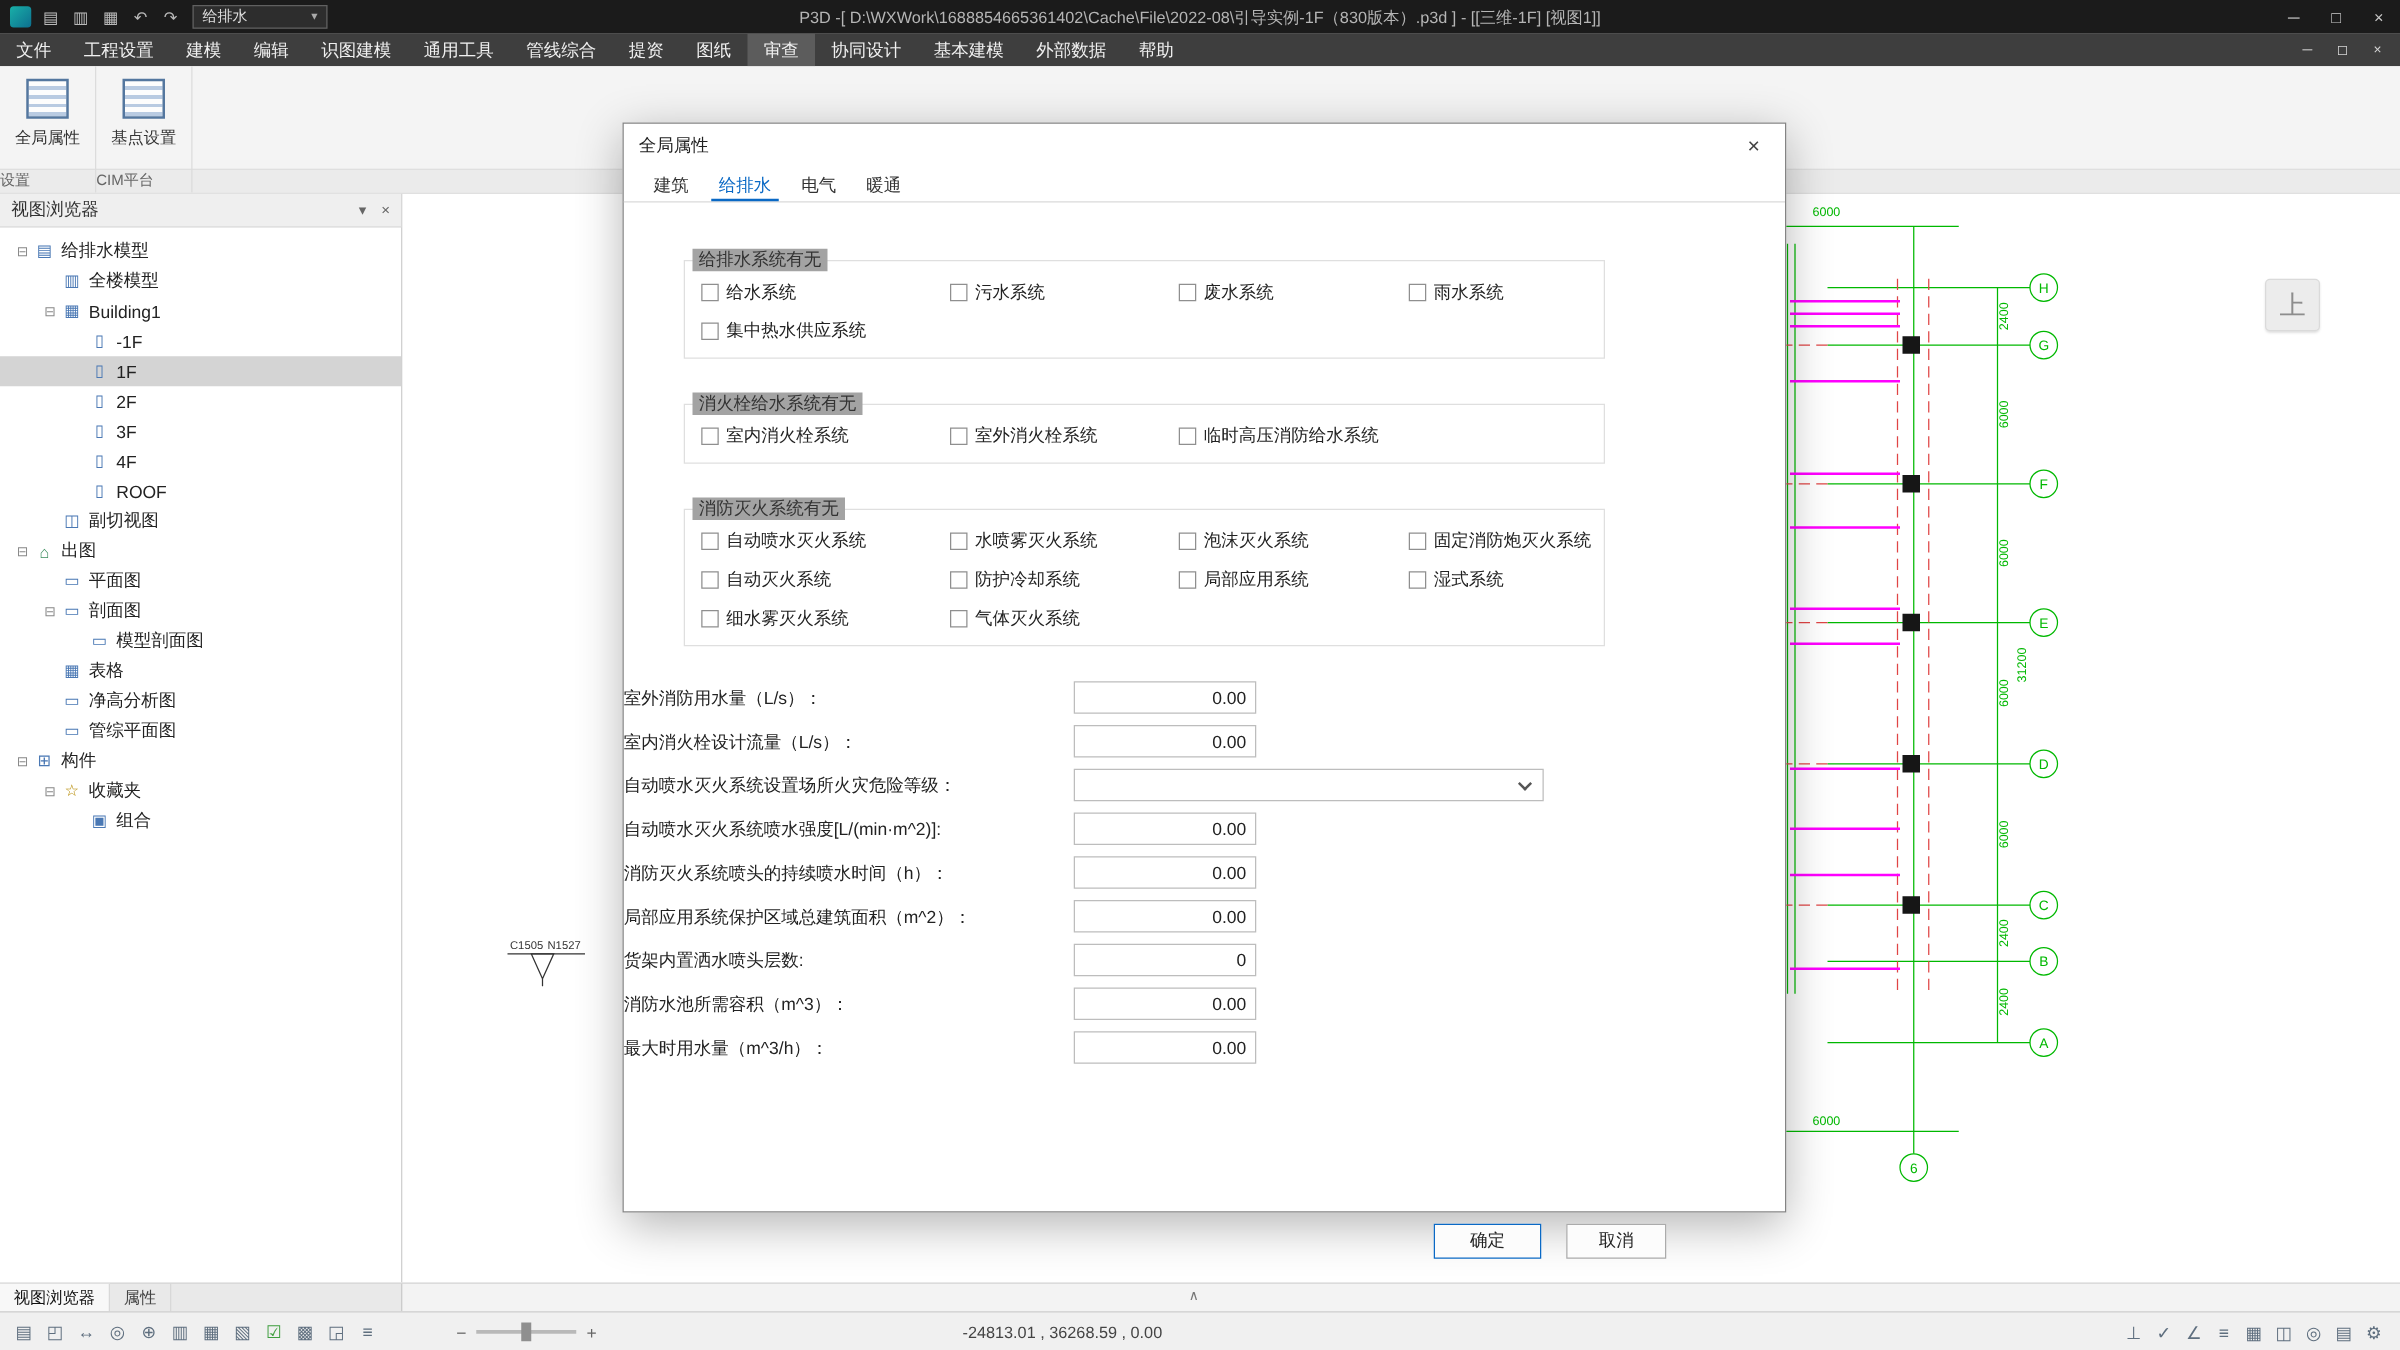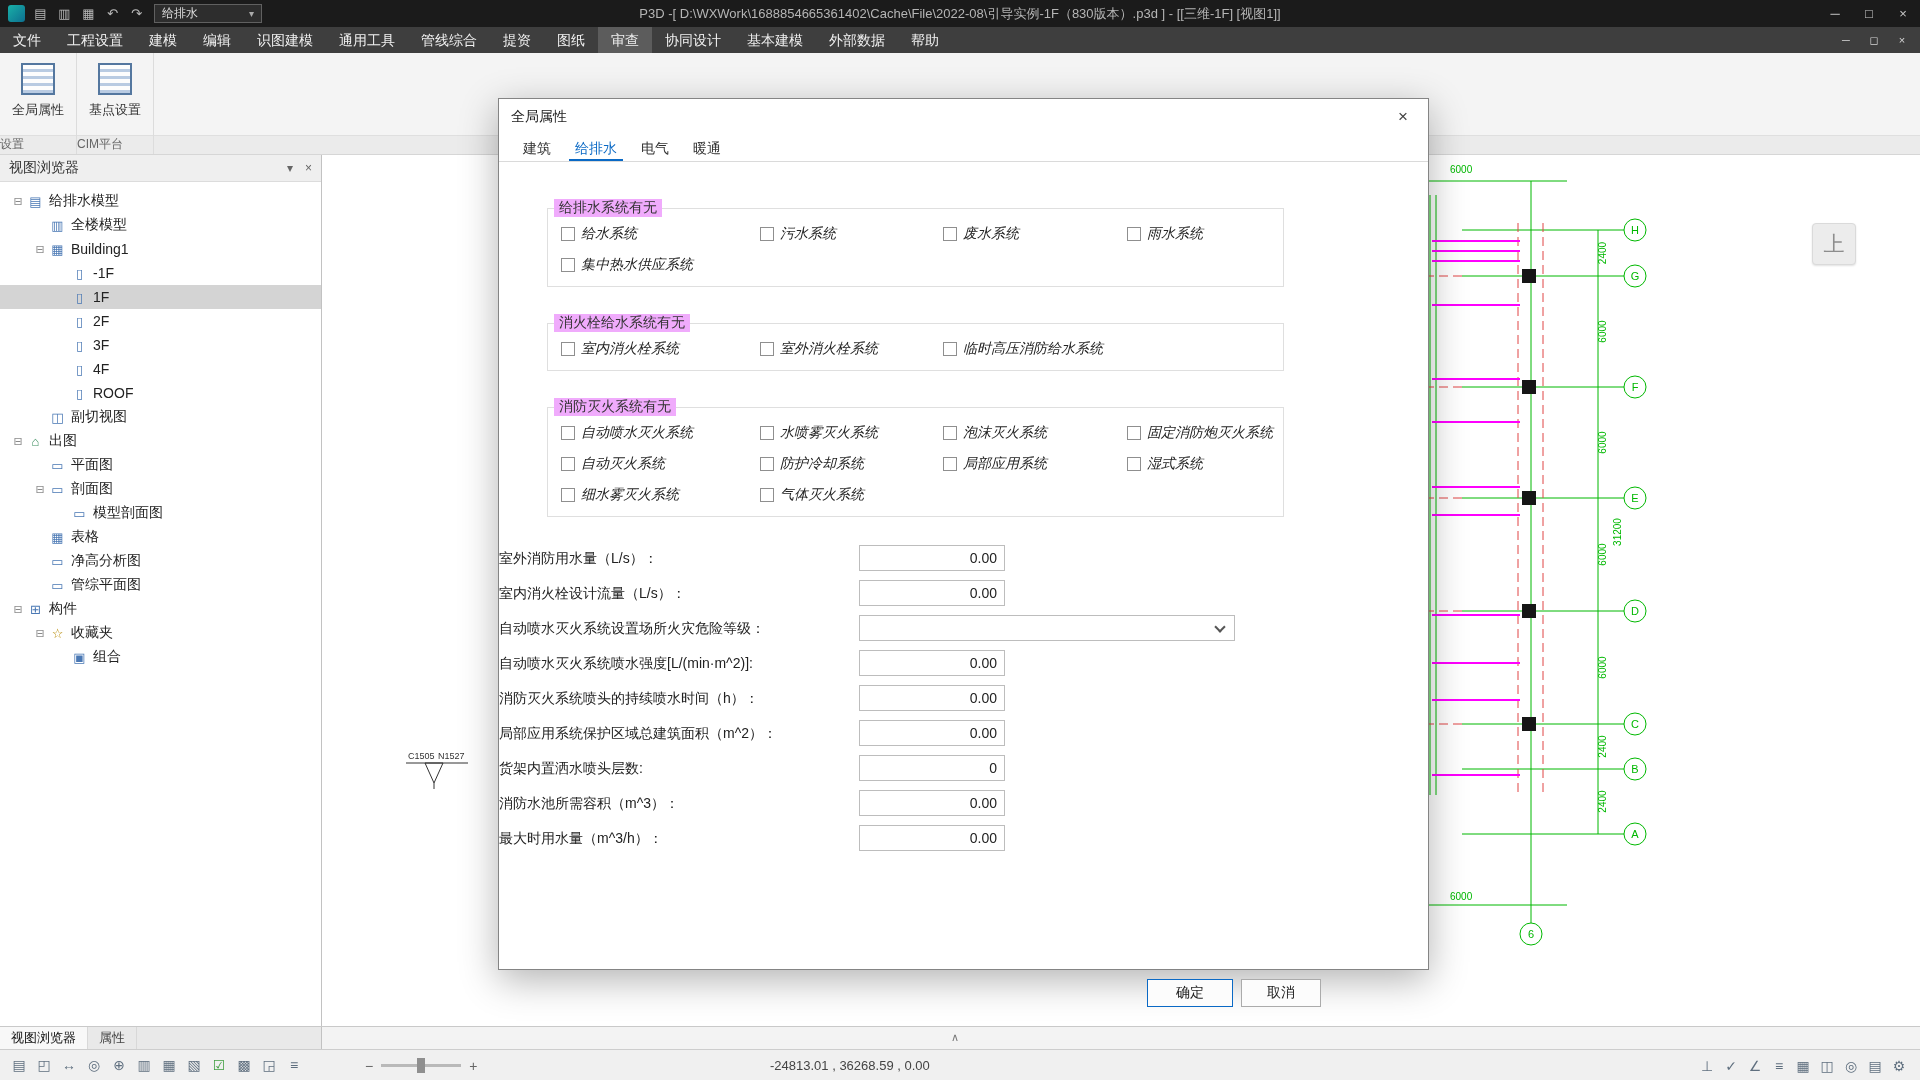--- a/index.html
+++ b/index.html
@@ -62,32 +62,32 @@
 .dlg-title{font-size:14px;color:#222;}
 .dlg-close{margin-left:auto;width:26px;height:26px;text-align:center;line-height:26px;font-size:17px;color:#444;}
 .dlg-tabs{display:flex;padding-left:12px;border-bottom:1px solid #dadada;height:27px;}
 .dlg-tab{font-size:14px;color:#333;padding:0 12px;line-height:26px;position:relative;}
 .dlg-tab.active{color:#0a69c5;}
 .dlg-tab.active::after{content:"";position:absolute;left:6px;right:6px;bottom:0;height:2px;background:#0a69c5;}
 .dlg-body{position:relative;height:809px;}
 .groupbox{position:relative;margin-left:48px;width:737px;border:1px solid #dfdfdf;padding:16px 0 12px 13px;}
 .gb1{margin-top:46px;}
 .gb{margin-top:36px;}
-.legend{position:absolute;top:-10px;left:6px;background:#f0abfc;padding:0 5px;font-size:14px;color:#333;}
-.cb-grid{display:grid;grid-template-columns:199px 183px 184px 150px;row-gap:13px;font-style:italic;}
+.legend{position:absolute;top:-10px;left:6px;background:#a3a3a3;padding:0 5px;font-size:14px;color:#333;}
+.cb-grid{display:grid;grid-template-columns:199px 183px 184px 150px;row-gap:13px;}
 .cb-item{display:flex;align-items:center;gap:6px;}
 .checkbox{width:14px;height:14px;border:1px solid #8f8f8f;background:#fff;flex:0 0 14px;}
 .cb-label{font-size:14px;color:#222;white-space:nowrap;}
 .fields{margin-top:28px;}
 .field-row{position:relative;height:26px;margin-bottom:9px;}
 .field-label{font-size:14px;color:#222;line-height:26px;white-space:nowrap;}
 .field-input{position:absolute;left:360px;top:0;width:146px;height:26px;border:1px solid #bdbdbd;font-size:14px;text-align:right;padding-right:7px;font-family:inherit;color:#222;background:#fff;}
 .field-select{position:absolute;left:360px;top:0;width:376px;height:26px;border:1px solid #bdbdbd;background:#fff;}
 .sel-chevron{position:absolute;right:10px;top:7px;width:8px;height:8px;border-right:2px solid #555;border-bottom:2px solid #555;transform:rotate(45deg);}
-.dlg-buttons{position:absolute;left:648px;bottom:10px;display:flex;gap:8px;}
+.dlg-buttons{position:absolute;left:648px;bottom:10px;display:flex;gap:20px;}
 .btn{width:86px;height:28px;font-size:14px;color:#222;background:#fcfcfc;display:flex;align-items:center;justify-content:center;}
 .btn-ok{border:1px solid #0a69c5;}
 .btn-cancel{border:1px solid #ababab;width:80px;}
 
 
 .bottom-tabs-row{flex:0 0 23px;display:flex;background:#f0f0f0;border-top:1px solid #c9c9c9;}
 .sb-tabs{width:322px;flex:0 0 322px;display:flex;border-right:1px solid #c2c2c2;background:#e9e9e9;}
 .sb-tab{padding:0 11px;font-size:13px;line-height:22px;color:#444;border-right:1px solid #d8d8d8;white-space:nowrap;}
 .sb-tab.active{background:#f8f8f8;color:#111;}
 .collapse-strip{flex:1;position:relative;background:#f3f3f3;}

